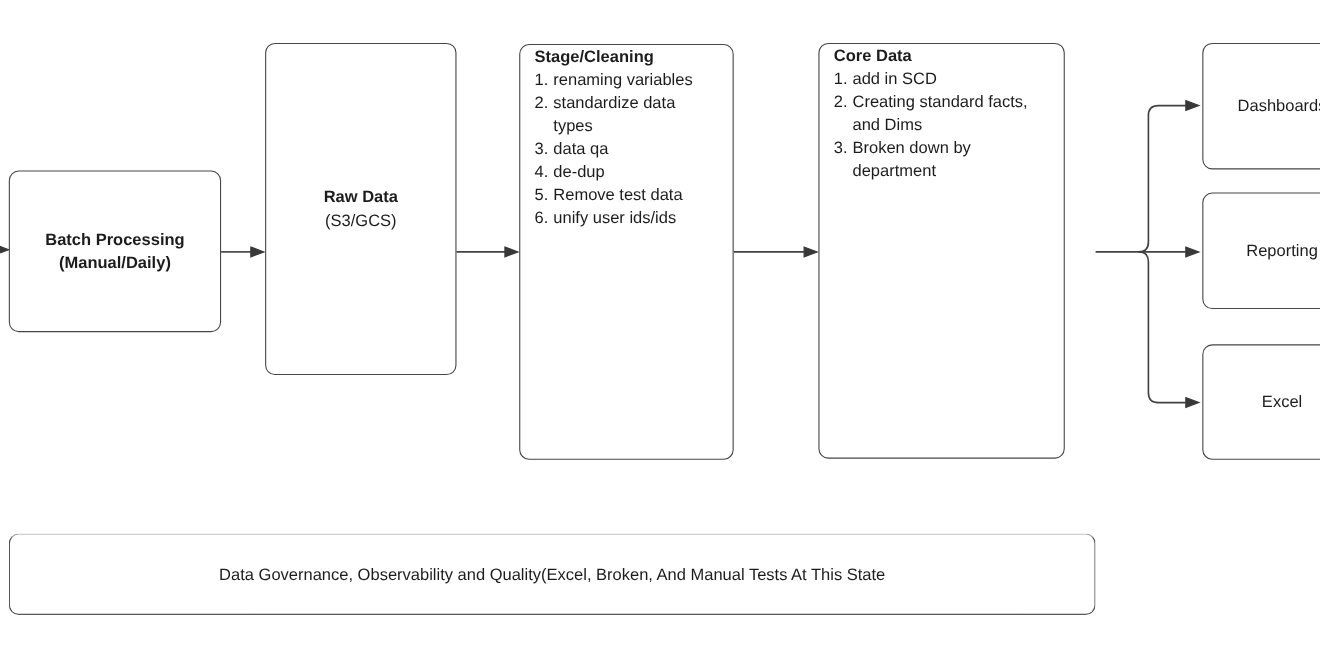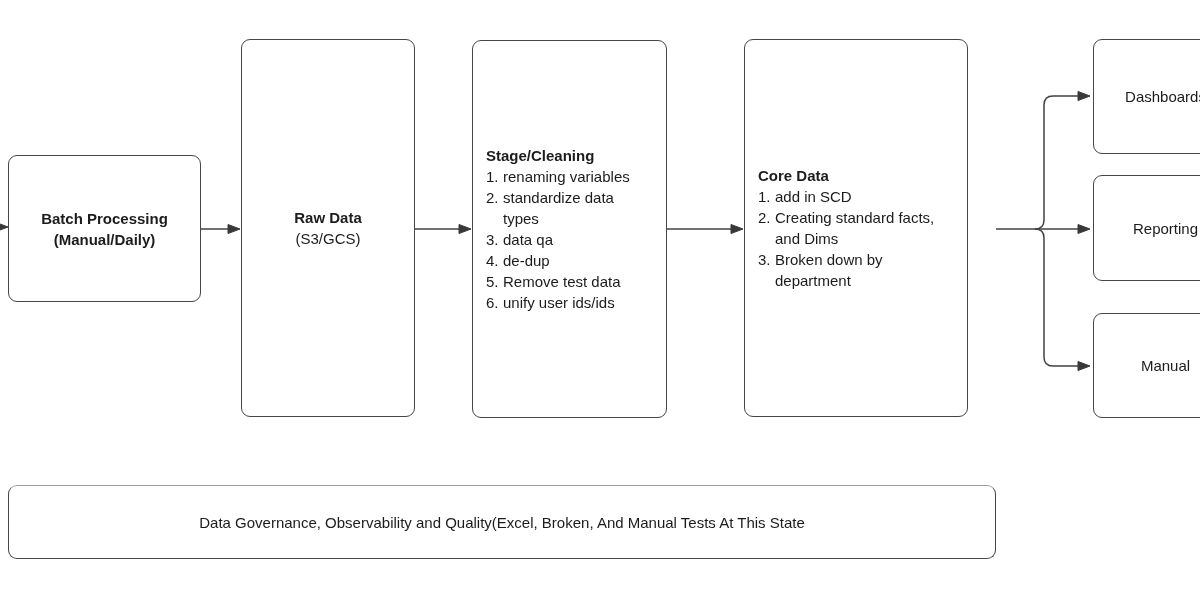--- a/index.html
+++ b/index.html
@@ -43,21 +43,20 @@
   .node.centered {
     display: flex;
     flex-direction: column;
     align-items: center;
     justify-content: center;
     text-align: center;
   }
   .node.listbox {
     display: flex;
     flex-direction: column;
-    justify-content: center;
     align-items: flex-start;
     padding-left: 13px;
     padding-right: 6px;
     text-align: left;
   }
   .bold { font-weight: 700; }
   .li { display: flex; }
   .li .num { width: 17px; flex-shrink: 0; }
   .stage-txt { width: 145px; }
   .core-txt  { width: 178px; }
@@ -108,21 +107,21 @@
       <path d="M 1035 229 Q 1044 229 1044 238 L 1044 357 Q 1044 366 1053 366 L 1078 366"></path>
       <polygon points="1090,366 1078,361.5 1078,370.5"></polygon>
     </g>
   </svg>
 
   <div class="node centered" style="left:8px; top:155px; width:193px; height:147px;font-weight:bold;">
     <div>Batch Processing</div>
     <div>(Manual/Daily)</div>
   </div>
 
-  <div class="node centered" style="left:241px; top:39px; width:174px; height:378px;">
+  <div class="node centered" style="left:241px; top:39px; width:174px; height:302px;">
     <div class="bold">Raw Data</div>
     <div>(S3/GCS)</div>
   </div>
 
   <div class="node listbox" style="left:472px; top:40px; width:195px; height:378px;">
     <div class="bold">Stage/Cleaning</div>
     <div class="li">
       <span class="num">1.</span>
       <span class="stage-txt">renaming variables</span>
     </div>
@@ -164,20 +163,20 @@
     </div>
   </div>
 
   <div class="node centered" style="left:1093px; top:39px; width:145px; height:115px;">
     <div>Dashboards</div>
   </div>
   <div class="node centered" style="left:1093px; top:175px; width:145px; height:106px;">
     <div>Reporting</div>
   </div>
   <div class="node centered" style="left:1093px; top:313px; width:145px; height:105px;">
-    <div>Manual</div>
+    <div>Excel</div>
   </div>
 
   <div class="gov" style="left:8px; top:485px; width:988px; height:74px;">
     <div>Data Governance, Observability and Quality(Excel, Broken, And Manual Tests At This State</div>
   </div>
 
 </div>
 
 </body></html>

